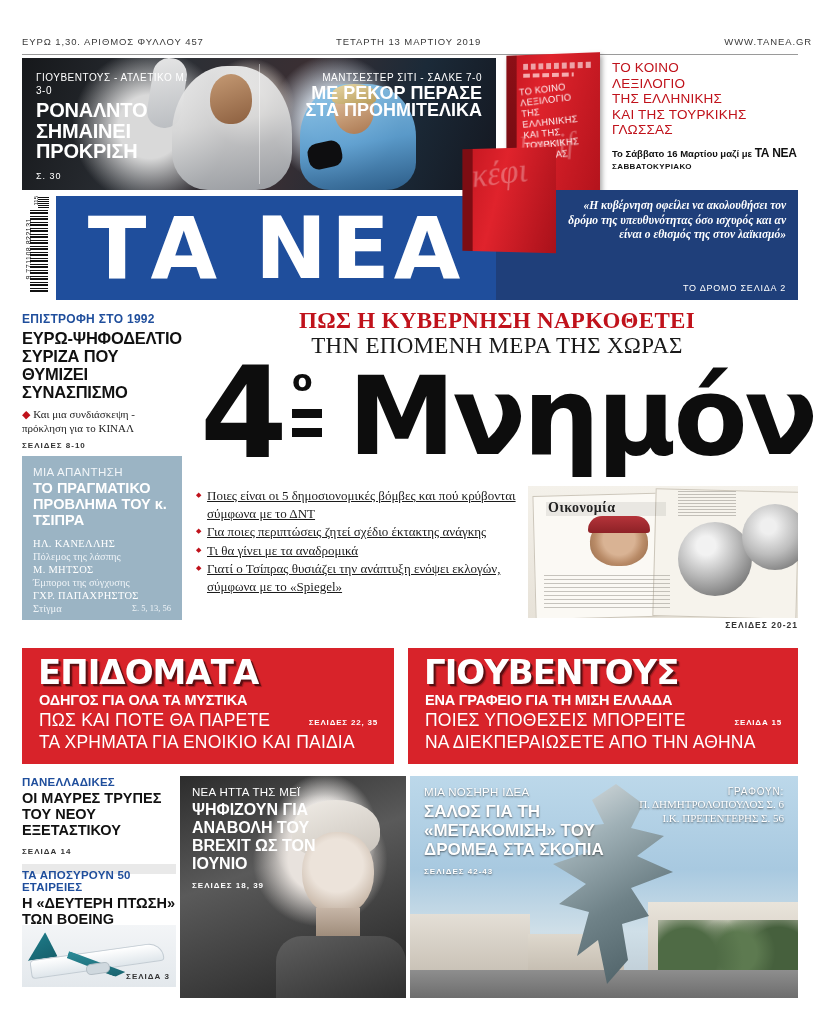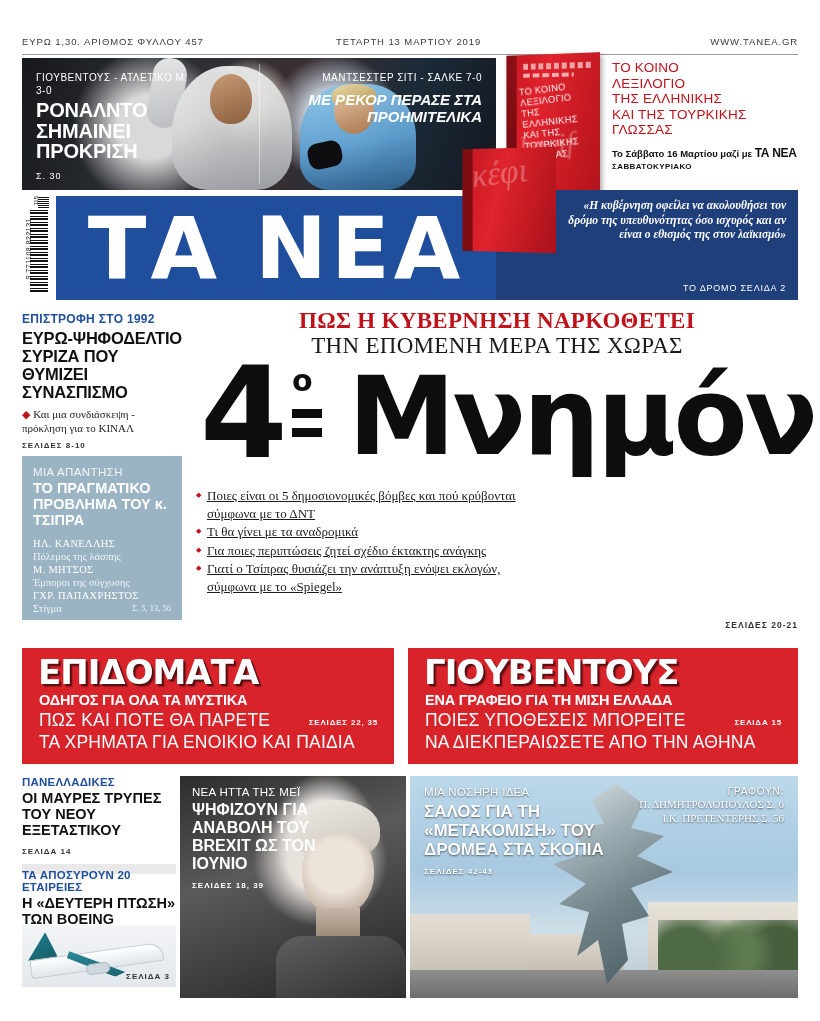--- a/index.html
+++ b/index.html
@@ -6,21 +6,21 @@
   body{width:820px;height:1021px;overflow:hidden;
        font-family:"Liberation Sans", sans-serif;color:#111;}
   .page{position:relative;width:820px;height:1021px;background:#fff;}
 
   
   .topstrip{position:absolute;left:0;top:34px;width:820px;height:20px;}
   .topstrip .t{position:absolute;font-family:"Liberation Sans",sans-serif;
       font-size:9.5px;letter-spacing:.9px;color:#3a3a3a;white-space:nowrap;}
   .ts-left{left:22px;top:2px;}
   .ts-mid{left:336px;top:2px;}
-  .ts-right{right:22px;top:2px;text-align:right;}
+  .ts-right{right:8px;top:2px;text-align:right;}
   .hrule{position:absolute;left:22px;right:22px;top:20px;height:1px;background:#9a9a9a;}
 
   
   .sports{position:absolute;left:22px;top:58px;width:474px;height:132px;
       background:#1a1a1c;overflow:hidden;}
   .sports .photo{position:absolute;inset:0;
       background:
         radial-gradient(circle at 27% 52%, #d9d9d9 0 9%, rgba(217,217,217,0) 22%),
         radial-gradient(circle at 48% 34%, #e8ddd2 0 6%, rgba(232,221,210,0) 17%),
         radial-gradient(circle at 66% 46%, #cfd9e4 0 8%, rgba(207,217,228,0) 20%),
@@ -41,21 +41,21 @@
       background:linear-gradient(160deg,#e9d9a8,#b79a58);border-radius:50% 50% 20% 20%;}
   .sports .glove{position:absolute;left:286px;top:84px;width:34px;height:26px;
       background:#0e0e10;border-radius:10px;transform:rotate(-12deg);}
   .sports .vline{position:absolute;left:237px;top:6px;width:1px;height:120px;background:rgba(255,255,255,.45);}
 
   .sp-block{position:absolute;color:#fff;}
   .sp-left{left:14px;top:14px;width:160px;}
   .sp-right{right:14px;top:14px;width:180px;text-align:right;}
   .sp-kicker{font-size:10px;line-height:12.5px;letter-spacing:.5px;font-weight:400;}
   .sp-head{font-size:20px;line-height:20.5px;font-weight:bold;letter-spacing:-.2px;margin-top:3px;}
-  .sp-head-r{font-size:15px;line-height:17.5px;font-weight:bold;margin-top:6px;font-style:italic;}
+  .sp-head-r{font-size:18px;line-height:17.5px;font-weight:bold;margin-top:0;}
   .sp-page{font-size:9px;letter-spacing:1px;margin-top:9px;}
 
   
   .bookwrap{position:absolute;left:502px;top:56px;width:296px;height:134px;background:#fff;}
   .book{position:absolute;left:2px;top:-2px;width:96px;height:140px;
       background:linear-gradient(105deg,#c21620 0%,#e0232c 35%,#b3131c 100%);
       transform:perspective(420px) rotateY(-13deg);box-shadow:2px 3px 5px rgba(0,0,0,.35);}
   .book .spine{position:absolute;left:0;top:0;width:11px;height:100%;
       background:linear-gradient(180deg,#8d0f16,#6f0b11);}
   .book .toptxt{position:absolute;left:18px;top:9px;right:6px;height:6px;
@@ -368,25 +368,37 @@
     <div class="bighead">
       <div class="bh-4">4</div>
       <div class="bh-o">ο</div>
       <div class="bh-eq"></div>
       <div class="bh-word">Μνημόνιο;</div>
     </div>
   </div>
 
   <div class="bullets">
     <div class="b">Ποιες είναι οι 5 δημοσιονομικές βόμβες και πού κρύβονται σύμφωνα με το ΔΝΤ</div>
+    <div class="b">Για ποιες περιπτώσεις ζητεί σχέδιο έκτακτης ανάγκης</div>
     <div class="b">Τι θα γίνει με τα αναδρομικά</div>
-    <div class="b">Για ποιες περιπτώσεις ζητεί σχέδιο έκτακτης ανάγκης</div>
     <div class="b">Γιατί ο Τσίπρας θυσιάζει την ανάπτυξη ενόψει εκλογών, σύμφωνα με το «Spiegel»</div>
   </div>
 
+  <div class="npimg">
+    <div class="sheet s1"></div>
+    <div class="sheet s2"></div>
+    <div class="mast"></div>
+    <div class="oik">Οικονομία</div>
+    <div class="face"></div>
+    <div class="cap"></div>
+    <div class="lines"></div>
+    <div class="txtcol"></div>
+    <div class="coin c1"></div>
+    <div class="coin c2"></div>
+  </div>
   <div class="center-pages">ΣΕΛΙΔΕΣ 20-21</div>
 
   <div class="redbox rb-left">
     <div class="rb-title">ΕΠΙΔΟΜΑΤΑ</div>
     <div class="rb-sub">ΟΔΗΓΟΣ ΓΙΑ ΟΛΑ ΤΑ ΜΥΣΤΙΚΑ</div>
     <div class="rb-l1">ΠΩΣ ΚΑΙ ΠΟΤΕ ΘΑ ΠΑΡΕΤΕ</div>
     <div class="rb-l2">ΤΑ ΧΡΗΜΑΤΑ ΓΙΑ ΕΝΟΙΚΙΟ ΚΑΙ ΠΑΙΔΙΑ</div>
     <div class="rb-pages">ΣΕΛΙΔΕΣ 22, 35</div>
   </div>
 
@@ -399,21 +411,21 @@
   </div>
 
   <div class="b-left">
     <div class="bl-kicker">ΠΑΝΕΛΛΑΔΙΚΕΣ</div>
     <div class="bl-head">ΟΙ ΜΑΥΡΕΣ ΤΡΥΠΕΣ ΤΟΥ ΝΕΟΥ ΕΞΕΤΑΣΤΙΚΟΥ</div>
     <div class="bl-pages">ΣΕΛΙΔΑ 14</div>
     <div class="bl-rule"></div>
   </div>
 
   <div class="b-left2">
-    <div class="bl-kicker">ΤΑ ΑΠΟΣΥΡΟΥΝ 20 ΕΤΑΙΡΕΙΕΣ</div>
+    <div class="bl-kicker">ΤΑ ΑΠΟΣΥΡΟΥΝ 50 ΕΤΑΙΡΕΙΕΣ</div>
     <div class="bl-head">Η «ΔΕΥΤΕΡΗ ΠΤΩΣΗ» ΤΩΝ BOEING</div>
   </div>
   <div class="plane">
     <div class="tail"></div>
     <div class="body"></div>
     <div class="wing"></div>
     <div class="eng"></div>
     <div class="b2-pages">ΣΕΛΙΔΑ 3</div>
   </div>
 

